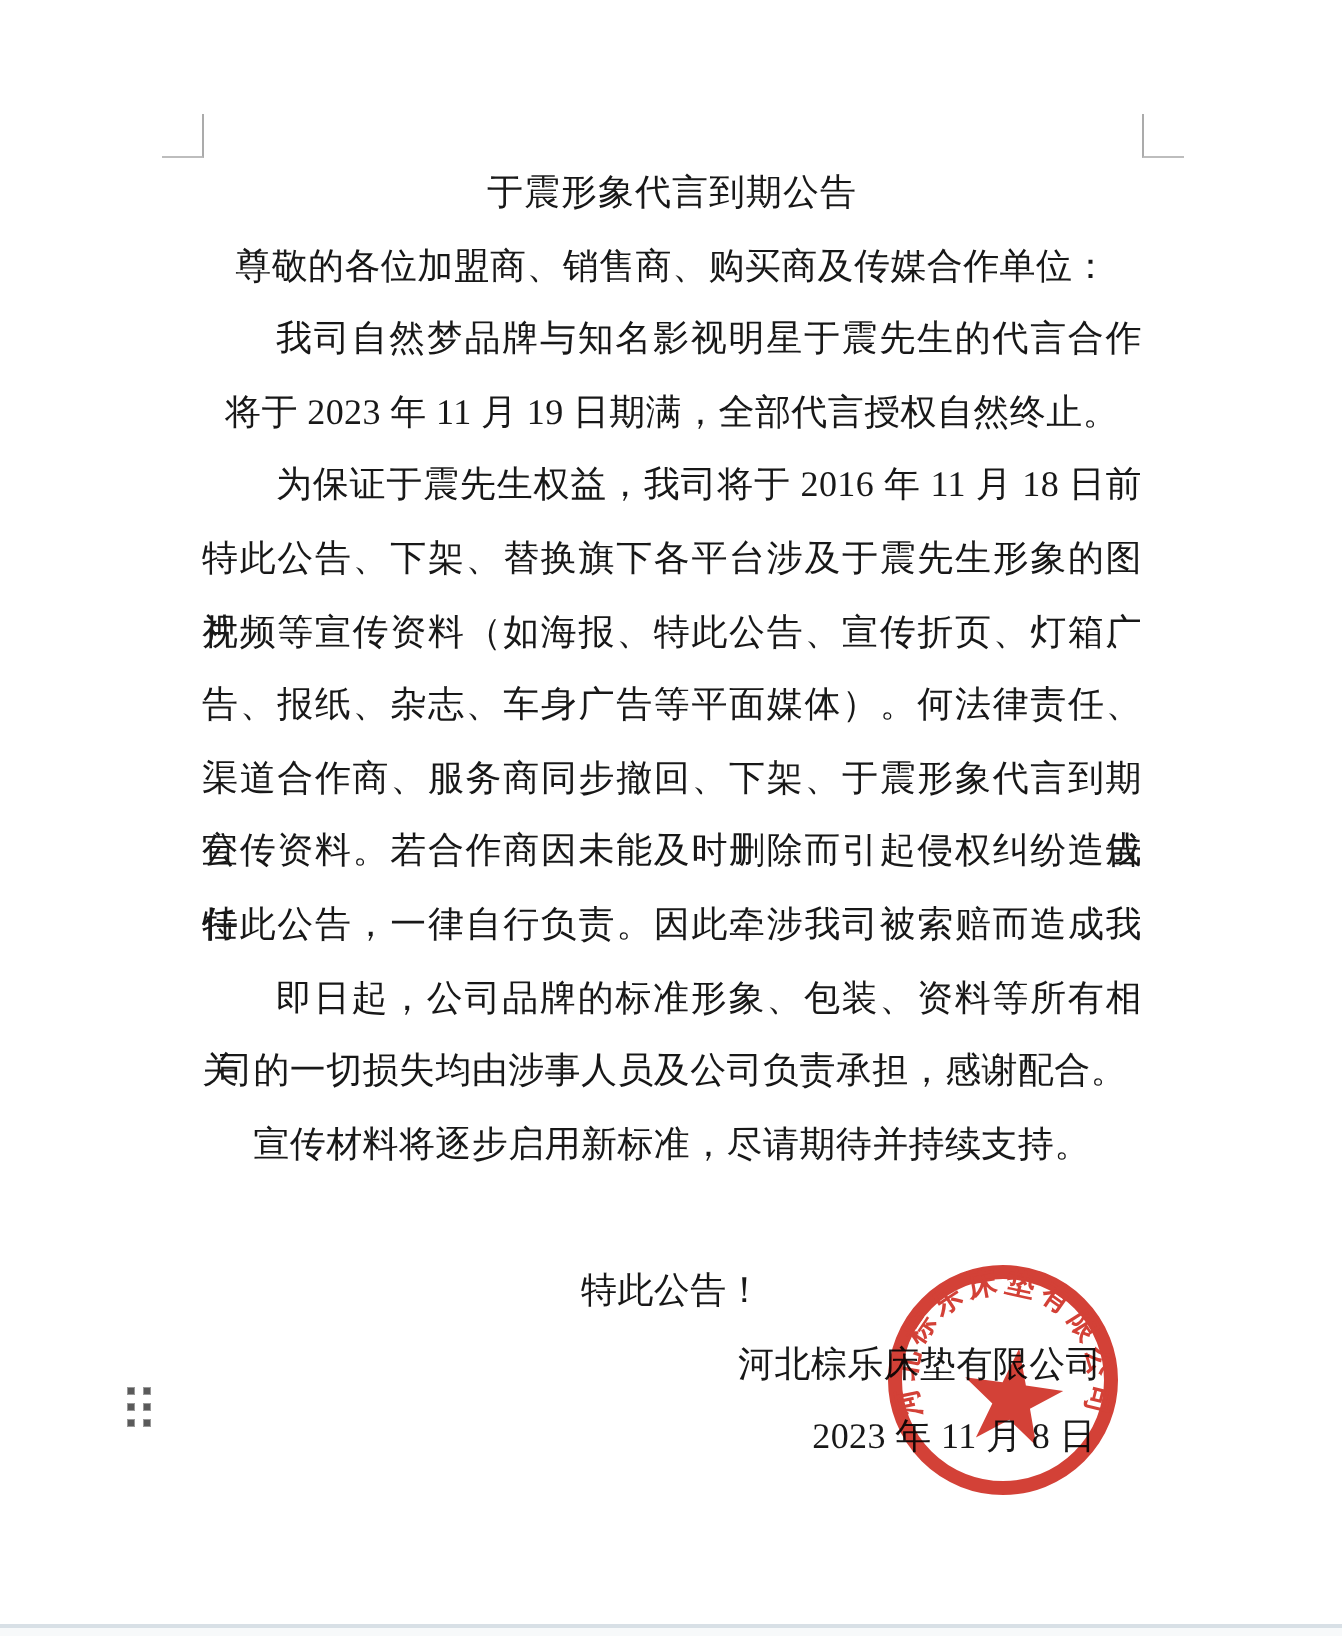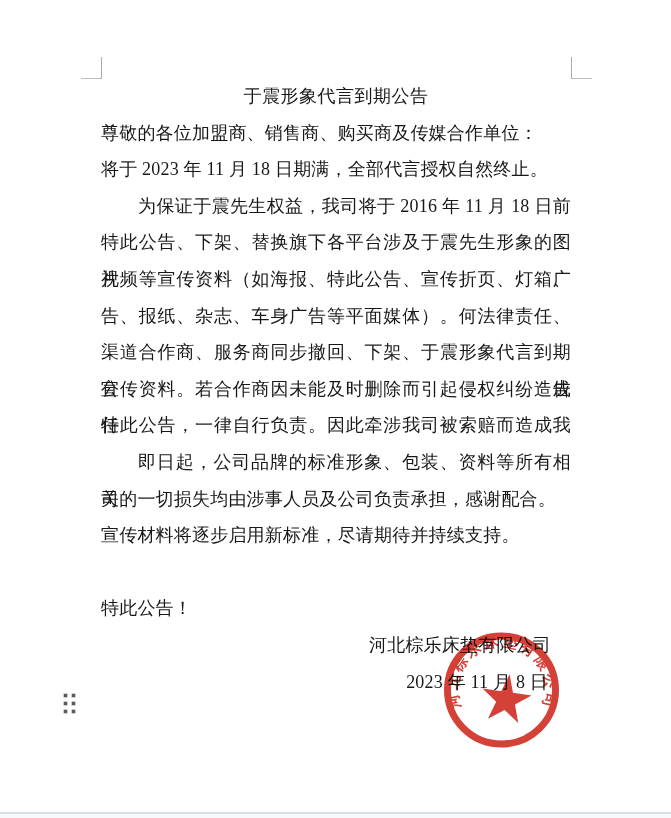--- a/index.html
+++ b/index.html
@@ -20,20 +20,21 @@
     position: absolute;
     left: 101px; top: 78px; width: 470px;
     color: #181818;
   }
   .line {
     height: 36.6px;
     line-height: 36.6px;
     font-size: 18px;
     white-space: nowrap;
     letter-spacing: 0.2px;
+    text-align: center;
   }
   .fill { text-align: justify; text-align-last: justify; white-space: normal; }
   .indent { text-indent: 37px; }
   .center { text-align: center; letter-spacing: 0.5px; }
   .right { text-align: right; }
   .sig { padding-right: 20px; }
   .date { padding-right: 23px; }
 
   
   .dotgrid { position: absolute; left: 64px; top: 694px; width: 13px; height: 21px; }
@@ -69,21 +70,22 @@
 </style>
 </head>
 <body>
 
 <div class="crop crop-tl"></div>
 <div class="crop crop-tr"></div>
 
 <div class="doc">
   <div class="line center">于震形象代言到期公告</div>
   <div class="line">尊敬的各位加盟商、销售商、购买商及传媒合作单位：</div>
-  <div class="line">将于 2023 年 11 月 18 日期满，全部代言授权自然终止。</div>
+  <div class="line indent fill">我司自然梦品牌与知名影视明星于震先生的代言合作</div>
+  <div class="line">将于 2023 年 11 月 19 日期满，全部代言授权自然终止。</div>
   <div class="line indent fill">为保证于震先生权益，我司将于 2016 年 11 月 18 日前</div>
   <div class="line fill">特此公告、下架、替换旗下各平台涉及于震先生形象的图片、</div>
   <div class="line fill">视频等宣传资料（如海报、特此公告、宣传折页、灯箱广</div>
   <div class="line fill">告、报纸、杂志、车身广告等平面媒体）。何法律责任、</div>
   <div class="line fill">渠道合作商、服务商同步撤回、下架、于震形象代言到期公告</div>
   <div class="line fill">宣传资料。若合作商因未能及时删除而引起侵权纠纷造成任</div>
   <div class="line fill">特此公告，一律自行负责。因此牵涉我司被索赔而造成我</div>
   <div class="line indent fill">即日起，公司品牌的标准形象、包装、资料等所有相关</div>
   <div class="line">司的一切损失均由涉事人员及公司负责承担，感谢配合。</div>
   <div class="line">宣传材料将逐步启用新标准，尽请期待并持续支持。</div>

